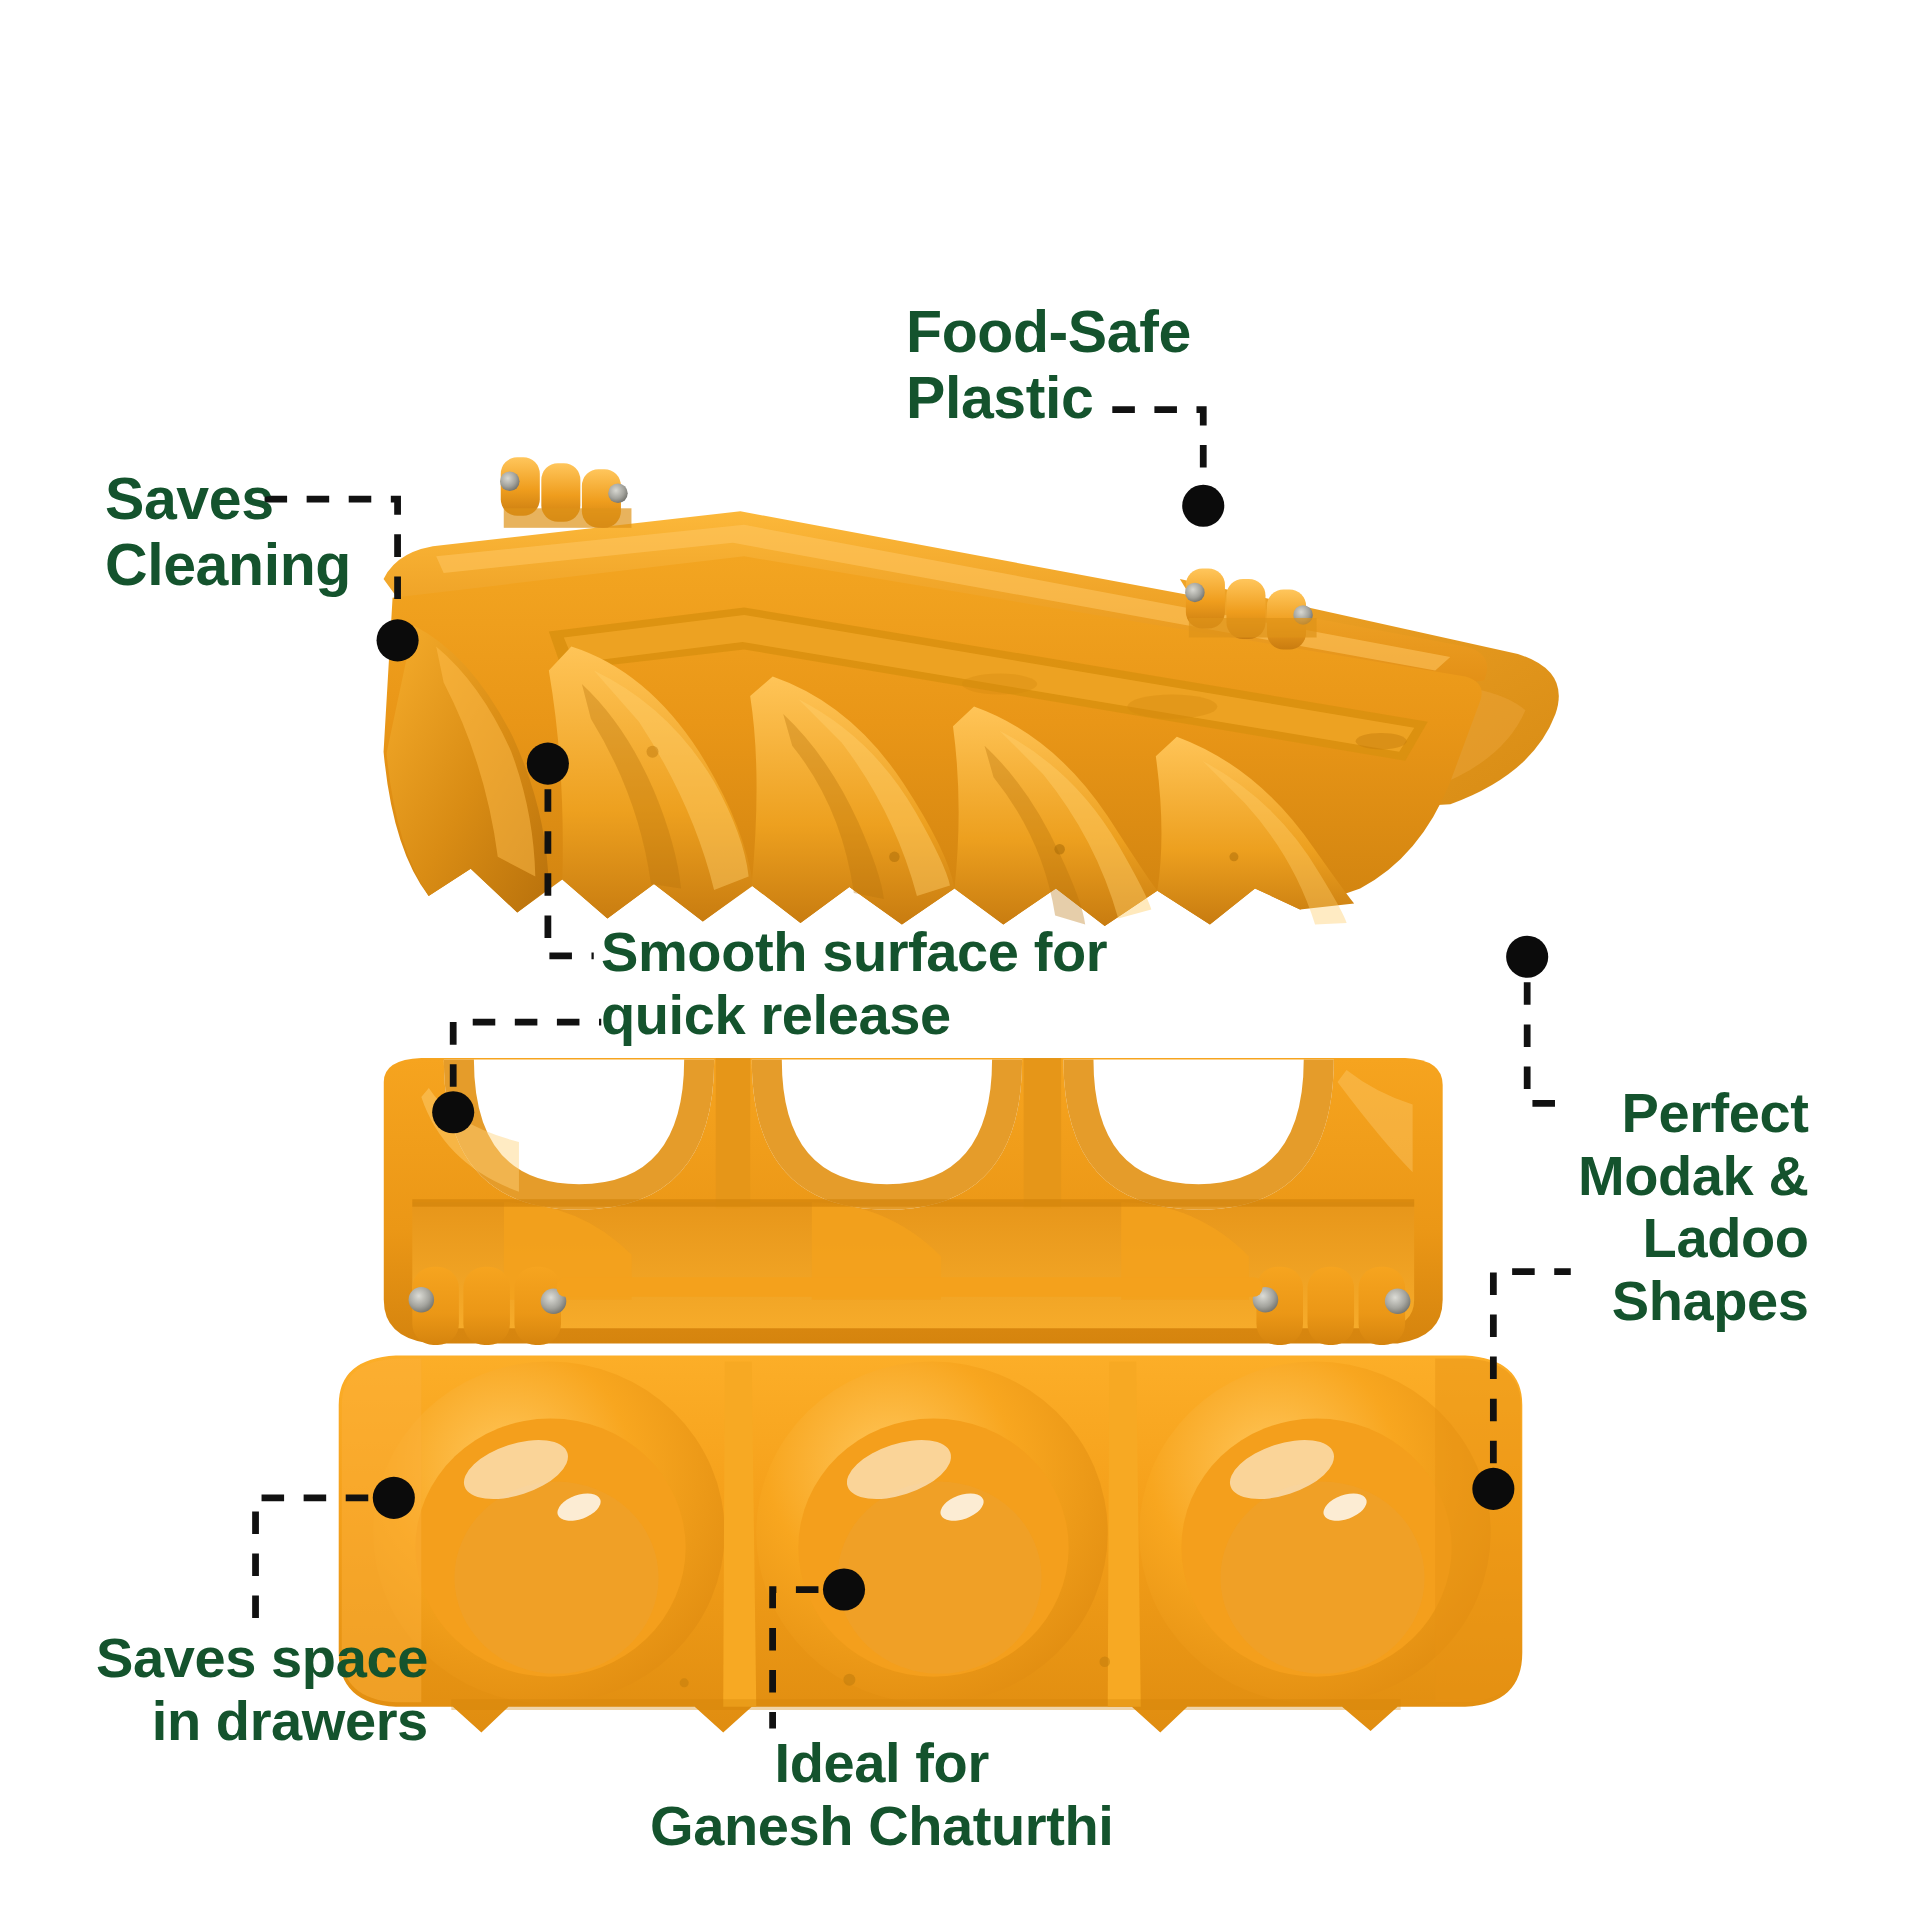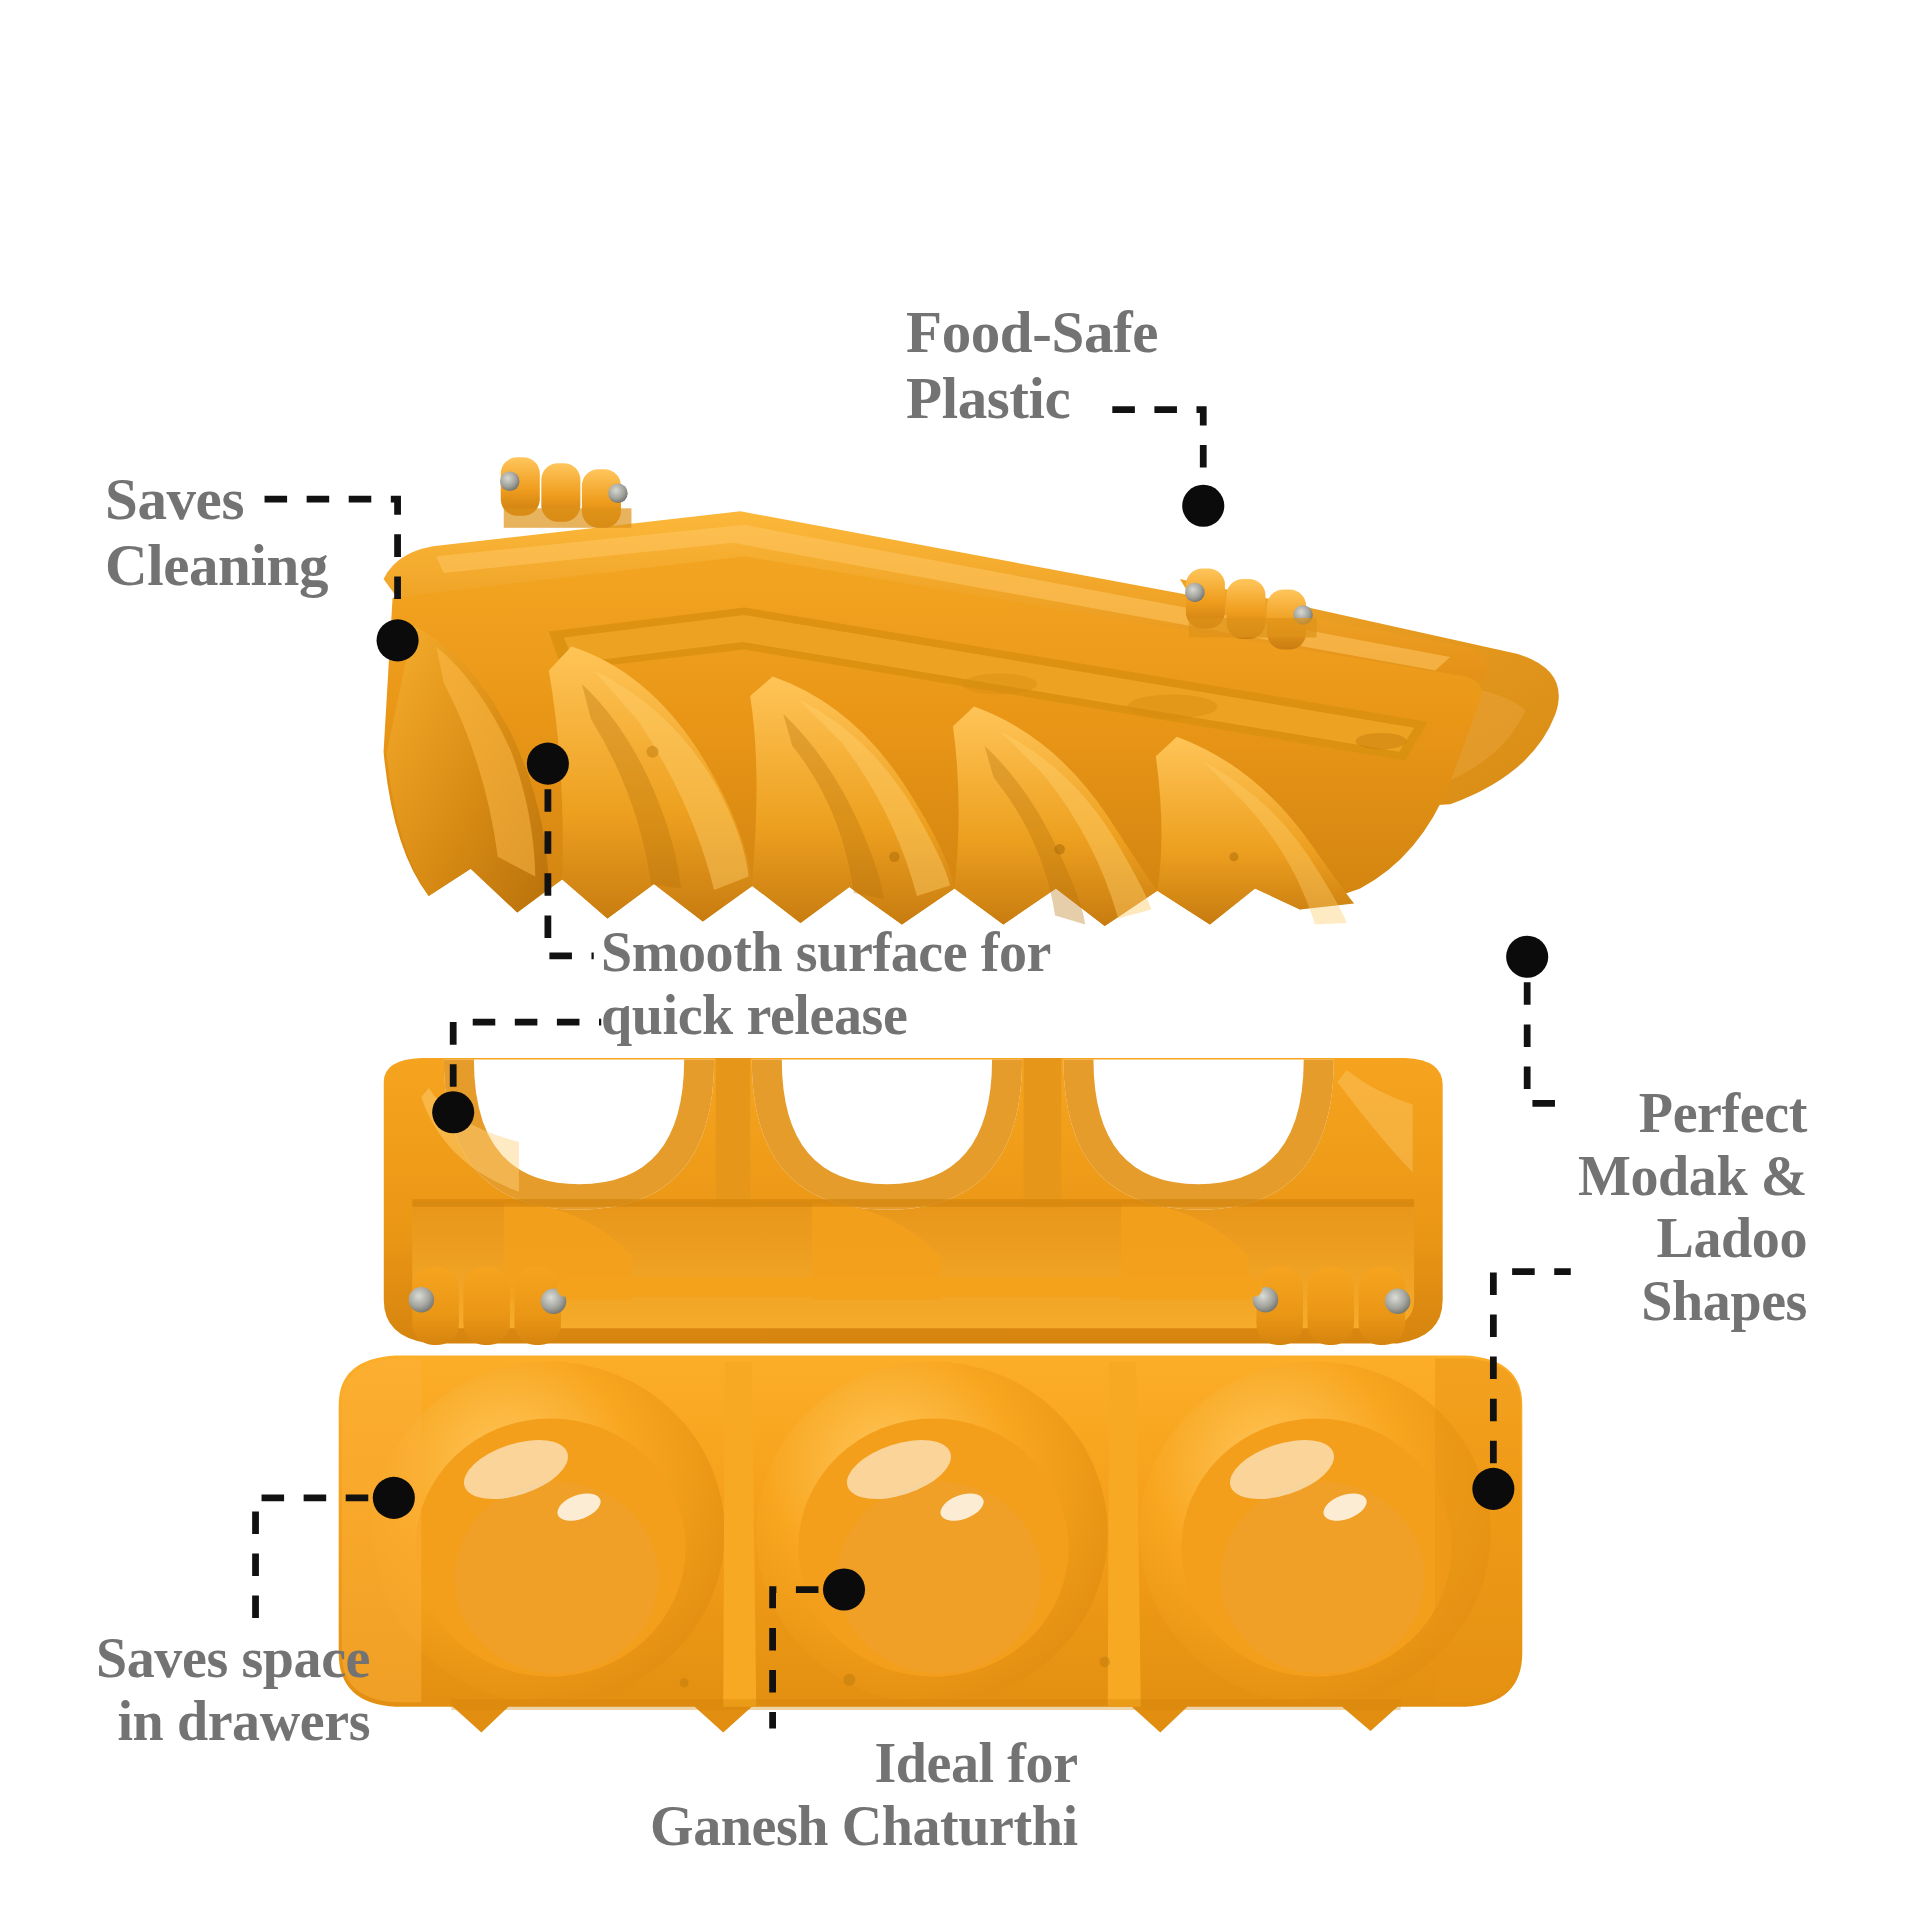--- a/index.html
+++ b/index.html
@@ -5,33 +5,32 @@
   html,body{margin:0;padding:0;background:#fff;}
   body{
     font-family:"Liberation Sans","DejaVu Sans",sans-serif;
     width:1924px;height:1924px;overflow:hidden;position:relative;
   }
   #stage{position:relative;width:1924px;height:1924px;background:#ffffff;}
 
   
   .callout{
     position:absolute;
-    color:#737373;
+    color:#14532d;
     font-weight:bold;
     line-height:1.12;
     letter-spacing:-0.4px;
     white-space:pre-line;
-    font-family:Liberation Serif, serif;
   }
   .c-easy     { left:105px;  top:466px;  font-size:59px; text-align:left; }
   .c-food     { left:906px; top:299px;  font-size:59px; text-align:left; }
   .c-smooth   { left:601px;  top:921px; font-size:56px; text-align:left; }
   .c-perfect  { left:1578px; top:1082px; font-size:56px; text-align:right; }
   .c-saves    { left:96px;  top:1627px; font-size:56px; text-align:right; }
-  .c-ideal    { left:650px;  top:1732px; font-size:56px; text-align:right; }
+  .c-ideal    { left:650px;  top:1732px; font-size:56px; text-align:center; }
 
   
   #overlay{position:absolute;left:0;top:0;width:1924px;height:1924px;pointer-events:none;}
   .leader{fill:none;stroke:#111111;stroke-width:9;stroke-dasharray:30 26;stroke-linecap:butt;}
   .hotdot{fill:#0b0b0b;}
 
   
   .product{position:absolute;}
   #prod-top{left:323px;top:331px;width:1278px;height:616px;}
   #prod-bot{left:331px;top:1052px;width:1202px;height:751px;}

